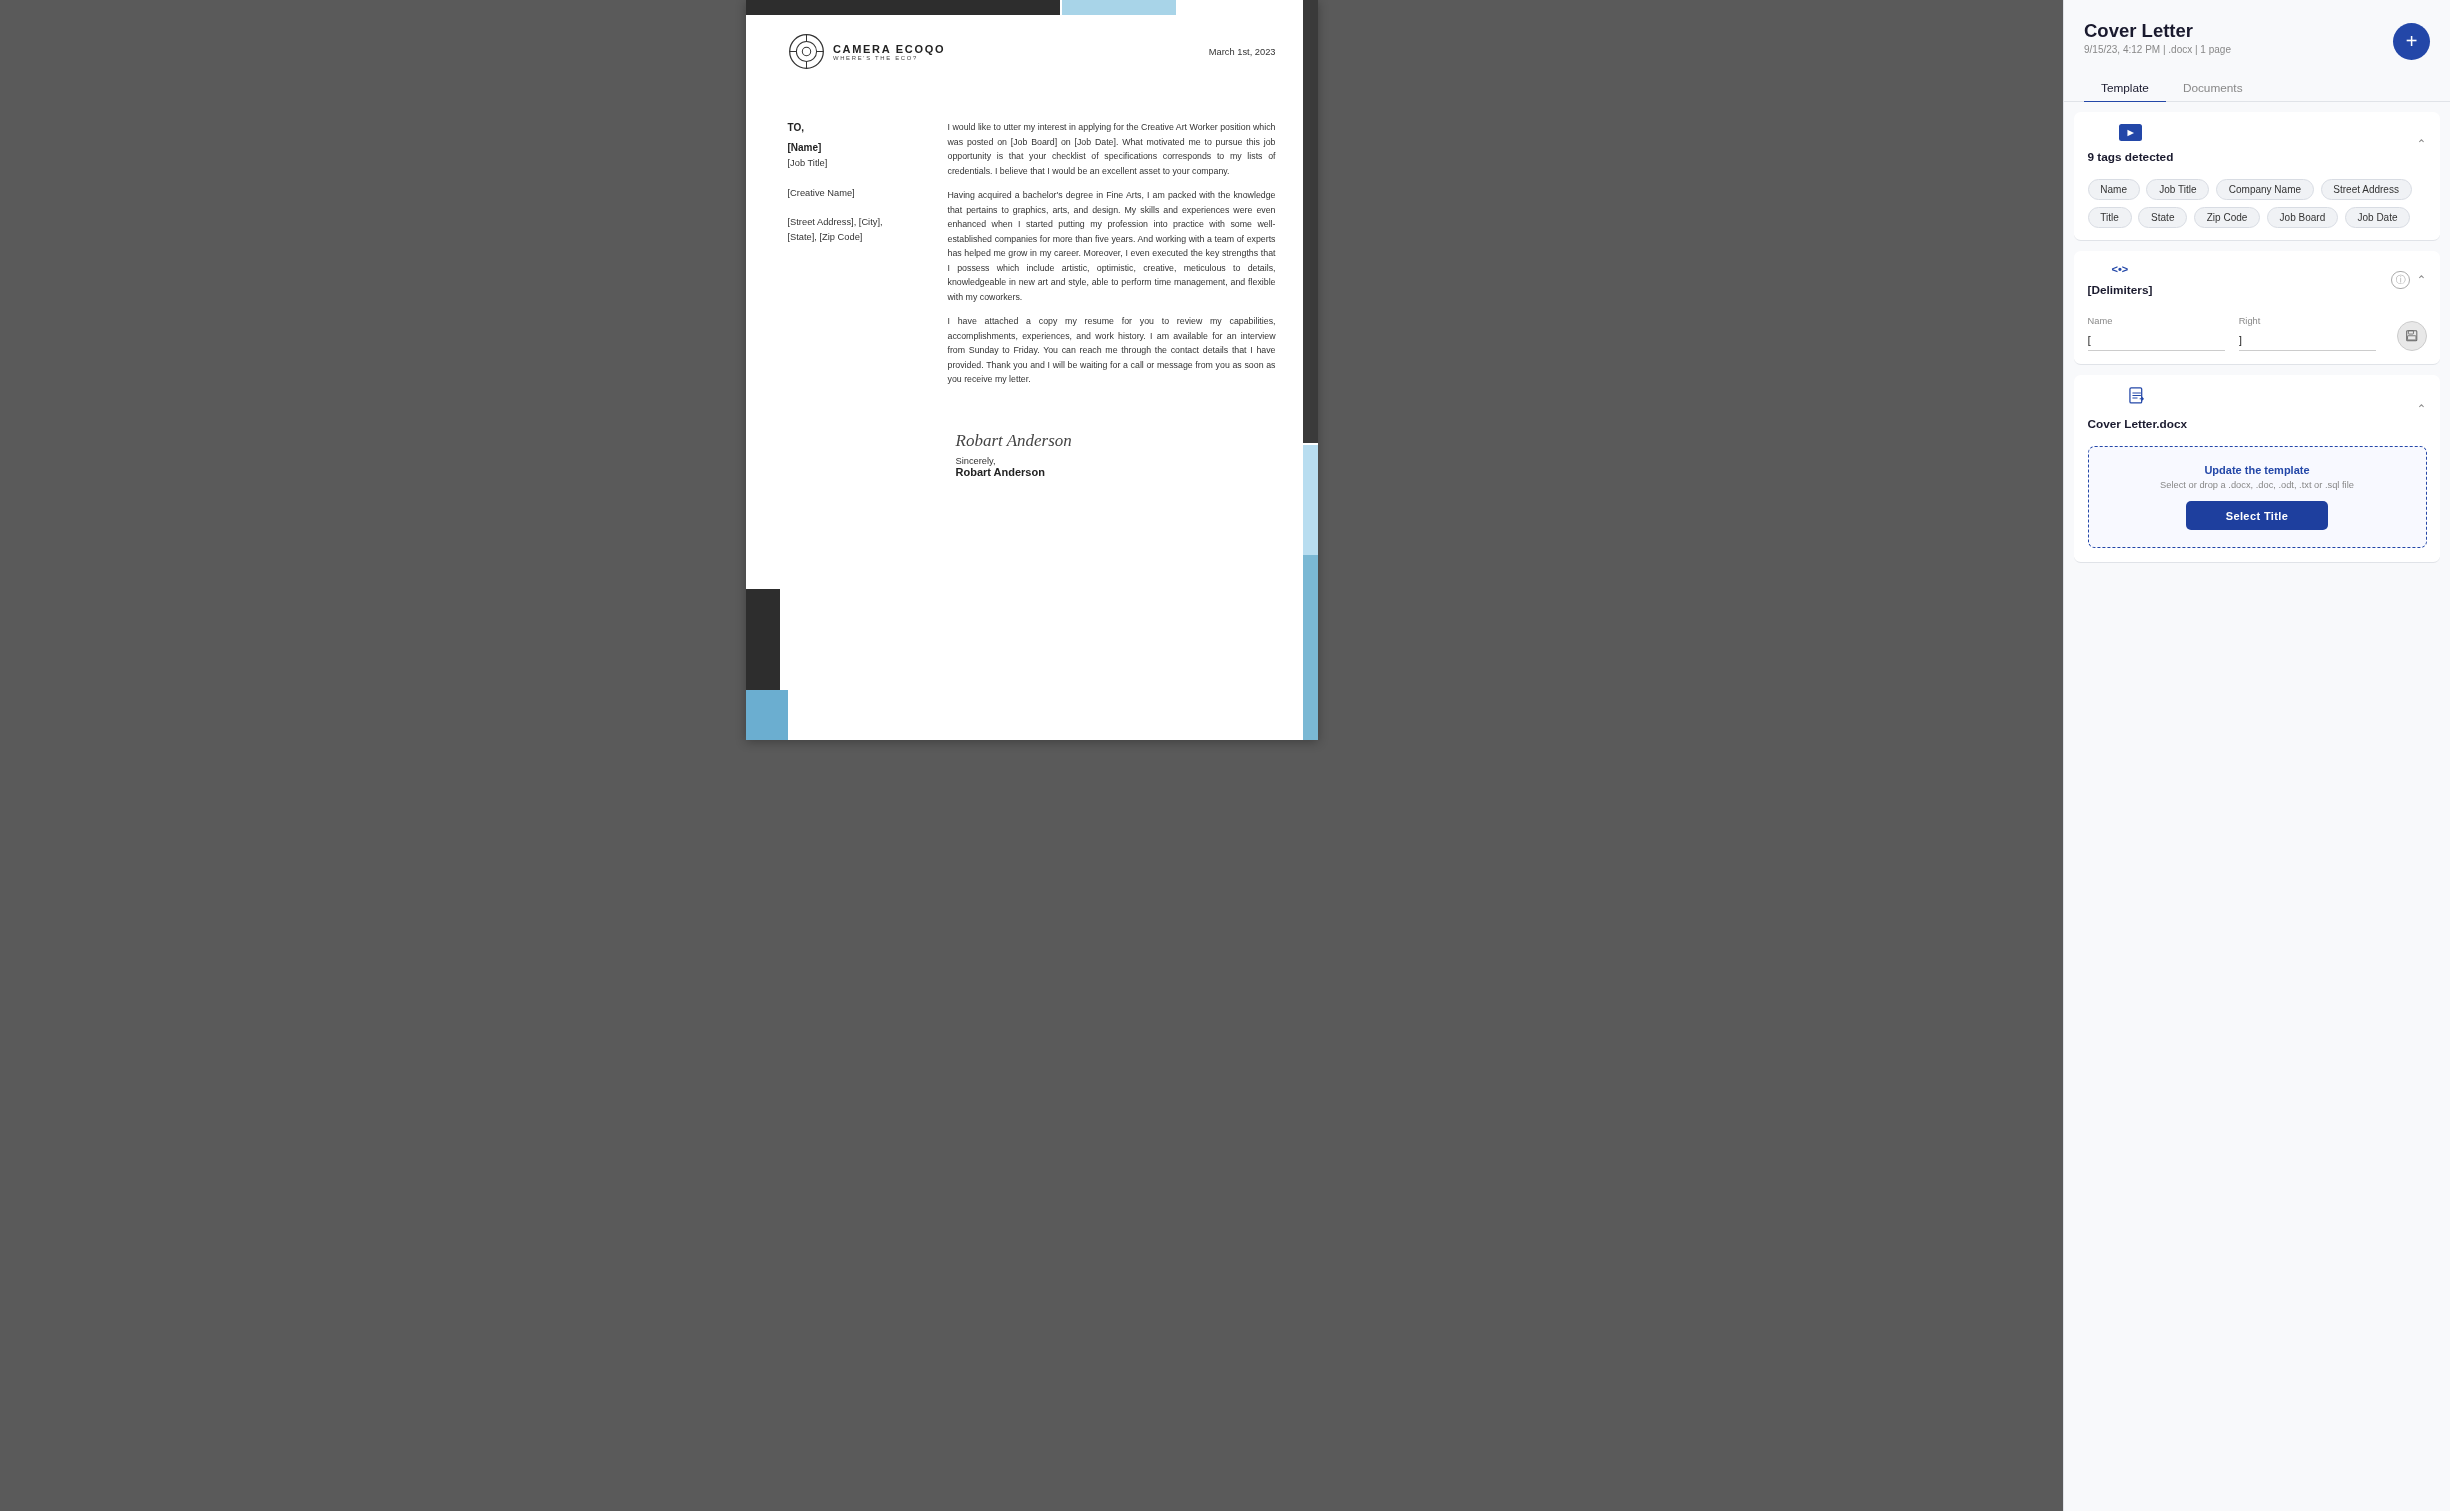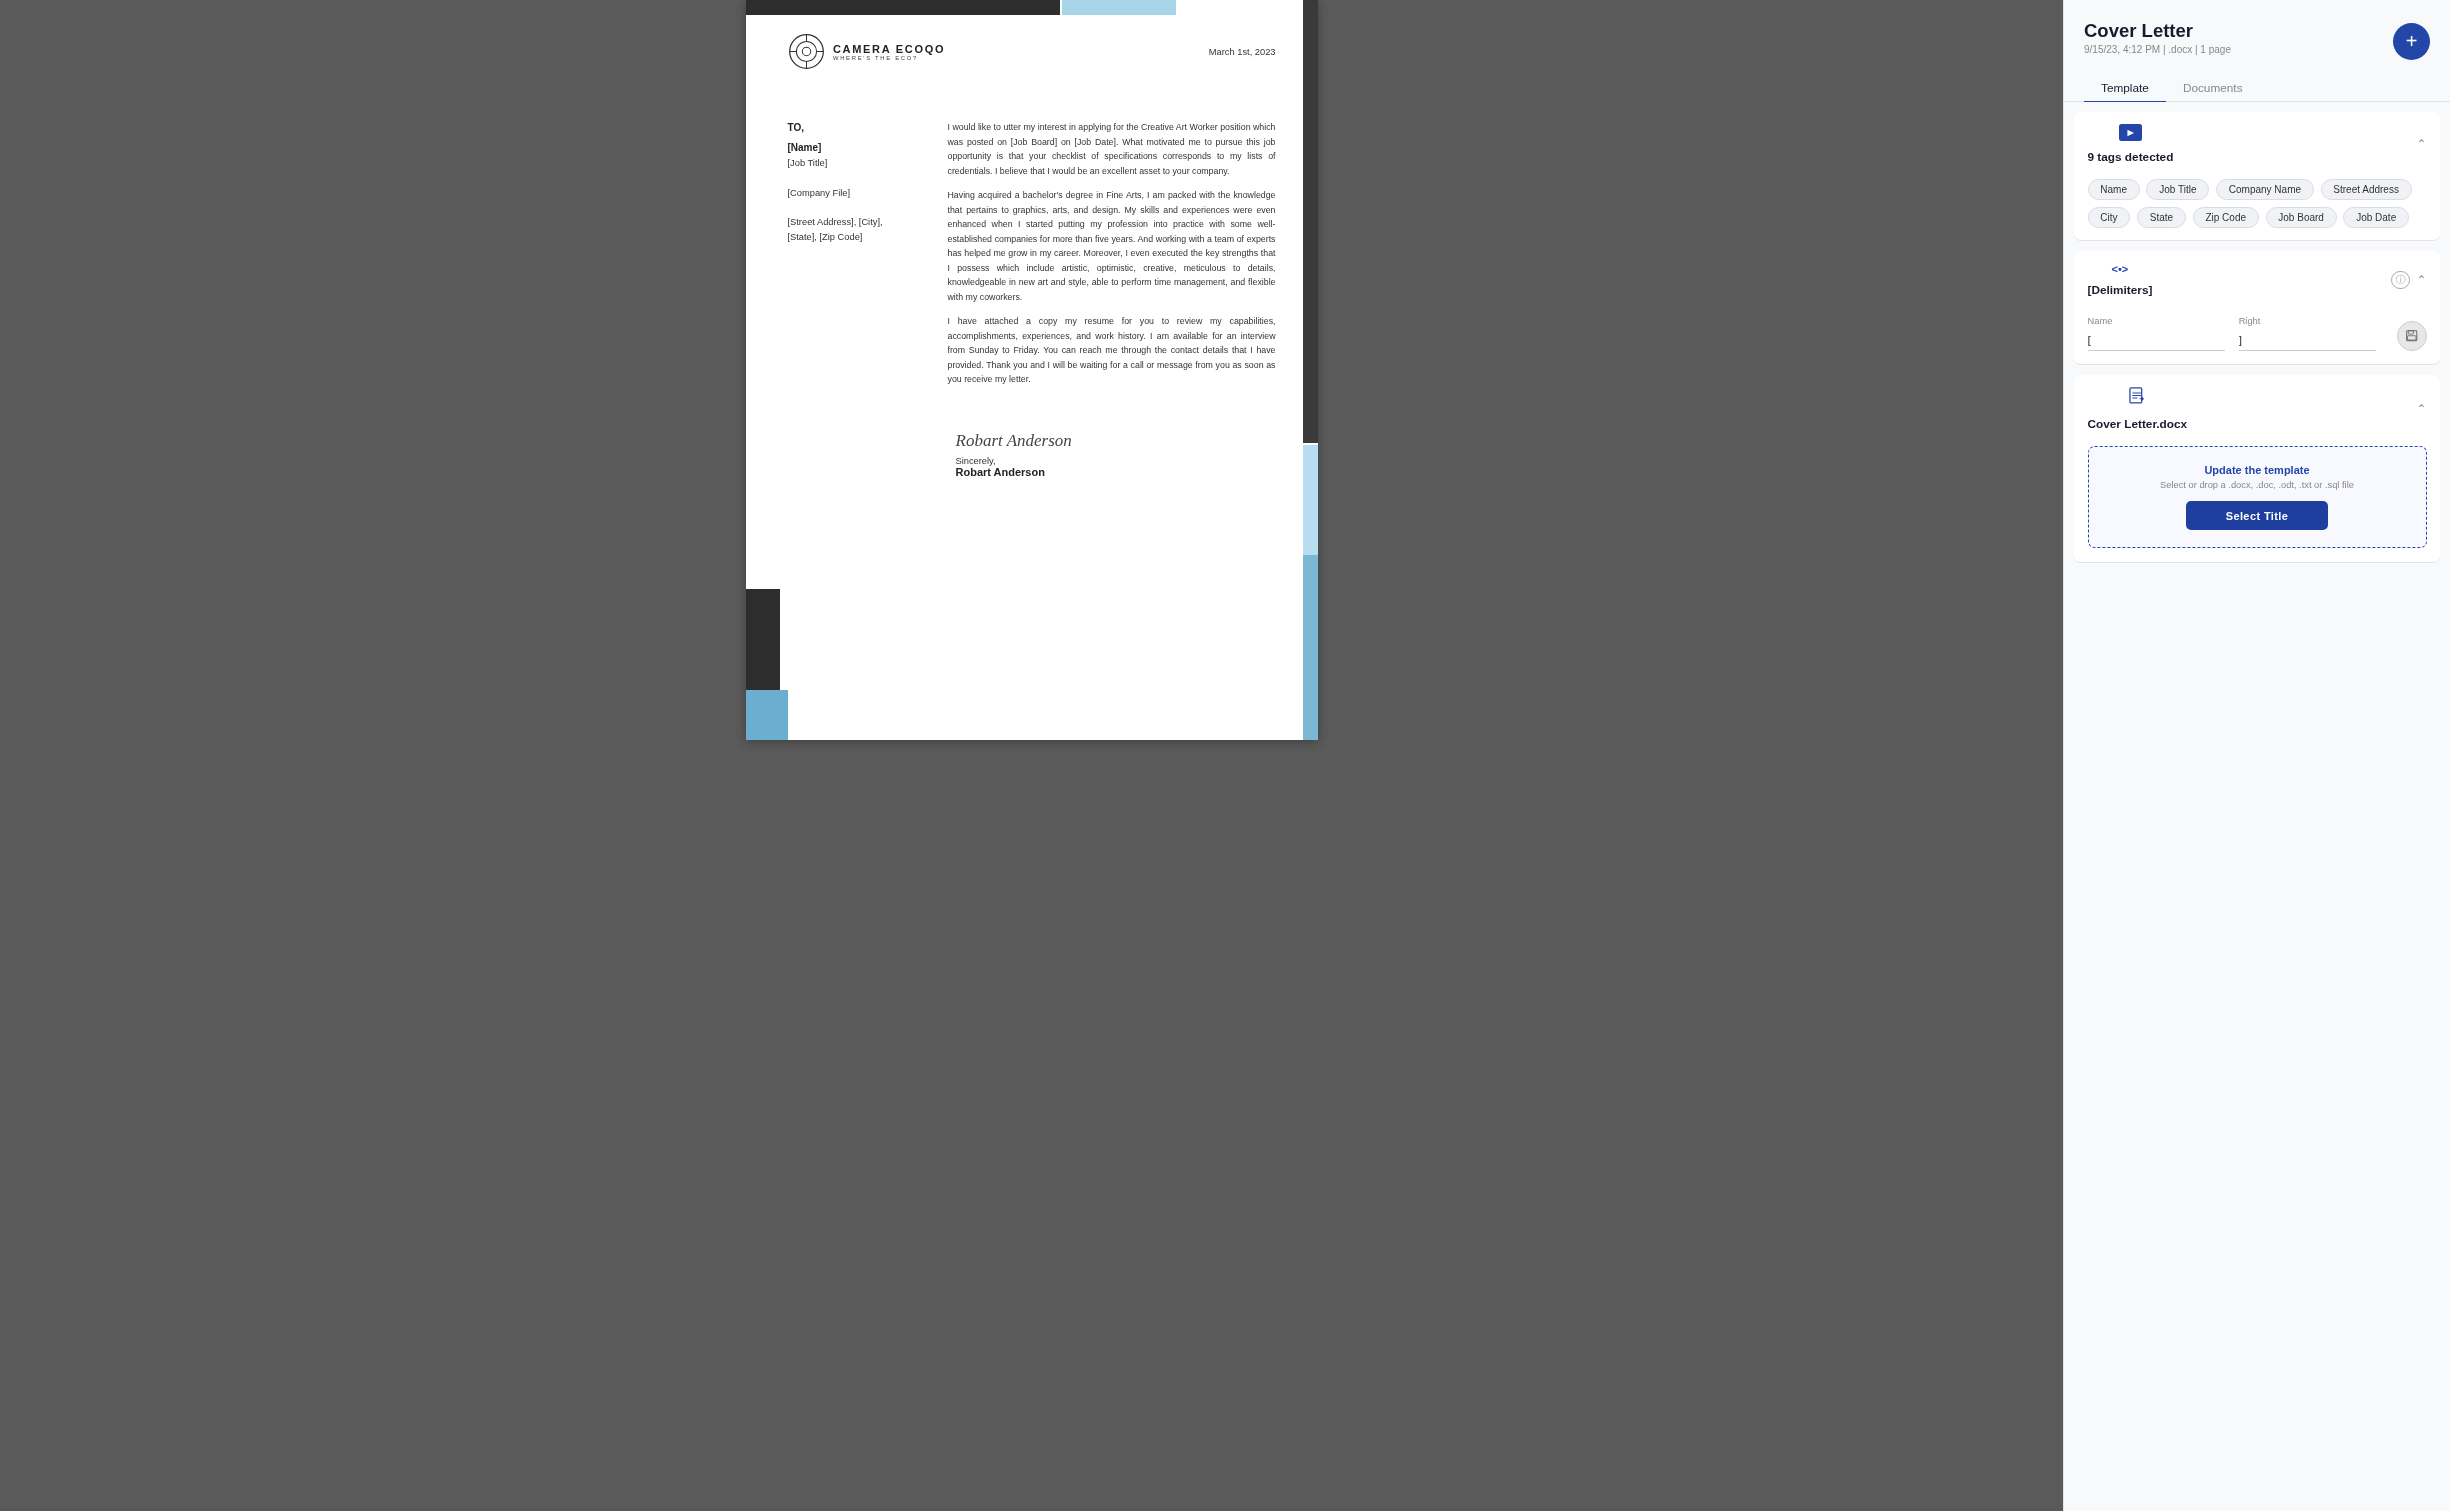--- a/index.html
+++ b/index.html
@@ -501,21 +501,21 @@
         </div>
         <div class="doc-date">March 1st, 2023</div>
       </div>
 
       <div class="doc-body">
         <div class="doc-left-col">
           <div class="to-label">TO,</div>
           <div class="name-tag">[Name]</div>
           <div class="tag">[Job Title]</div>
           <br>
-          <div class="tag">[Company File]</div>
+          <div class="tag">[Creative Name]</div>
           <br>
           <div class="tag">[Street Address], [City],</div>
           <div class="tag">[State], [Zip Code]</div>
         </div>
         <div class="doc-right-col">
           <p>I would like to utter my interest in applying for the Creative Art Worker position which was posted on [Job Board] on [Job Date]. What motivated me to pursue this job opportunity is that your checklist of specifications corresponds to my lists of credentials. I believe that I would be an excellent asset to your company.</p>
           <p>Having acquired a bachelor's degree in Fine Arts, I am packed with the knowledge that pertains to graphics, arts, and design. My skills and experiences were even enhanced when I started putting my profession into practice with some well-established companies for more than five years. And working with a team of experts has helped me grow in my career. Moreover, I even executed the key strengths that I possess which include artistic, optimistic, creative, meticulous to details, knowledgeable in new art and style, able to perform time management, and flexible with my coworkers.</p>
           <p>I have attached a copy my resume for you to review my capabilities, accomplishments, experiences, and work history. I am available for an interview from Sunday to Friday. You can reach me through the contact details that I have provided. Thank you and I will be waiting for a call or message from you as soon as you receive my letter.</p>
         </div>
       </div>
@@ -559,21 +559,21 @@
         </div>
         <div class="section-header-right">
           <span class="chevron">⌃</span>
         </div>
       </div>
       <div class="tags-container">
         <span class="tag-pill">Name</span>
         <span class="tag-pill">Job Title</span>
         <span class="tag-pill">Company Name</span>
         <span class="tag-pill">Street Address</span>
-        <span class="tag-pill">City</span>
+        <span class="tag-pill">Title</span>
         <span class="tag-pill">State</span>
         <span class="tag-pill">Zip Code</span>
         <span class="tag-pill">Job Board</span>
         <span class="tag-pill">Job Date</span>
       </div>
     </div>
 
     <div class="section">
       <div class="section-header">
         <div class="section-header-left">

